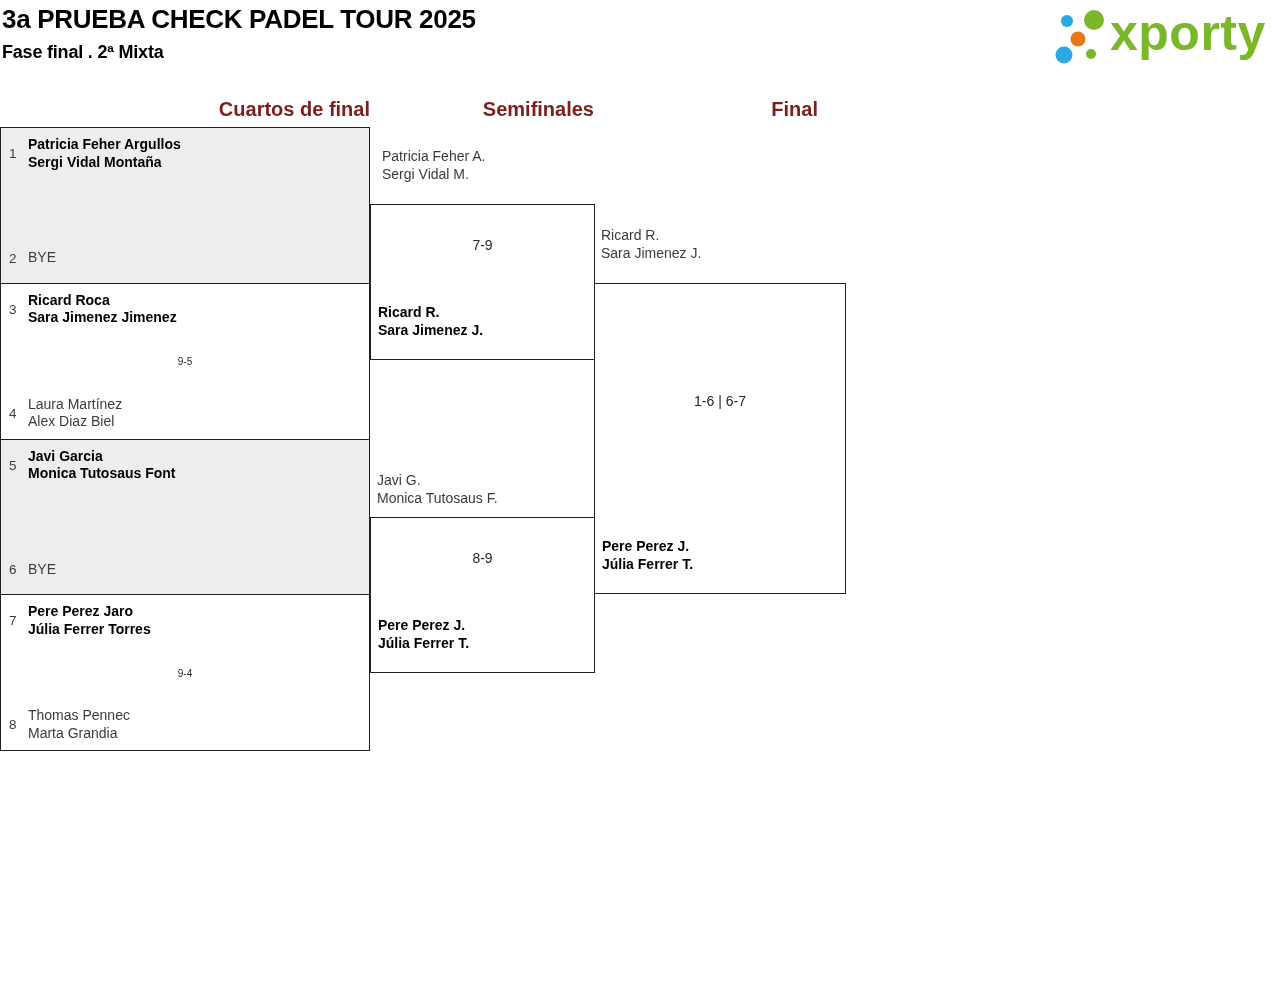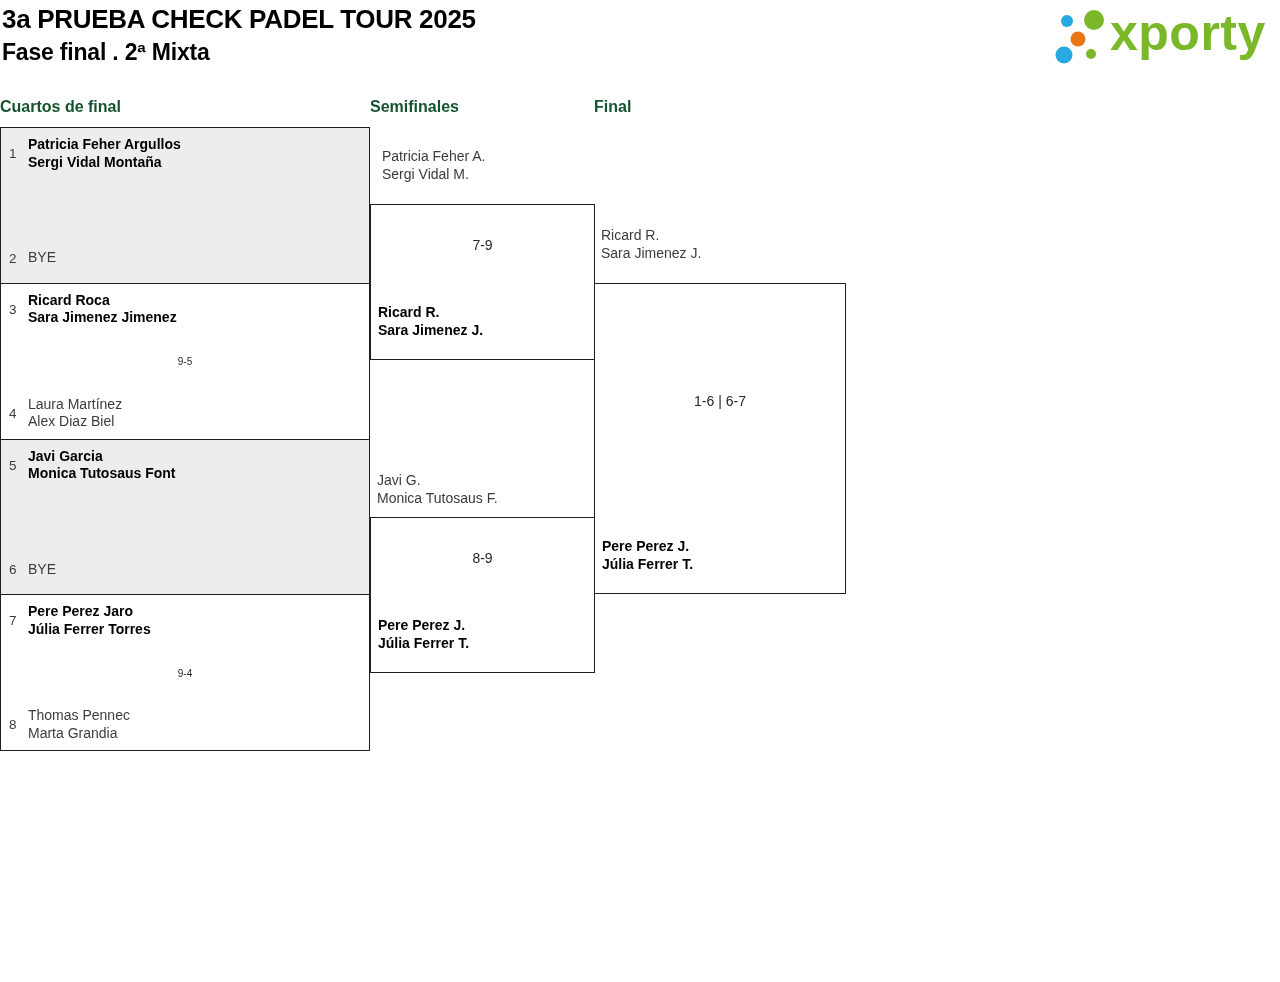--- a/index.html
+++ b/index.html
@@ -17,33 +17,33 @@
   body{
     font-family:"Liberation Sans", sans-serif;
     color:var(--ink);
     width:1280px;height:982px;position:relative;overflow:hidden;
   }
   .page{position:absolute;inset:0;background:#fff;}
 
   
   .titles{position:absolute;left:2px;top:3px;}
   .title{font-size:26px;font-weight:700;line-height:33px;letter-spacing:-0.3px;color:#000;}
-  .subtitle{font-size:23px;font-weight:700;line-height:32px;letter-spacing:-0.2px;color:#000;}
+  .subtitle{font-size:18px;font-weight:700;line-height:32px;letter-spacing:-0.2px;color:#000;}
 
   
   .logo{position:absolute;left:1043px;top:0;width:237px;height:75px;display:block;text-decoration:none;cursor:pointer;}
   .logo svg{position:absolute;left:2px;top:0;}
   .wordmark{
     position:absolute;left:67px;top:8px;
     font-size:50px;line-height:1;font-weight:800;letter-spacing:0.5px;
     color:var(--green);
   }
 
   
-  .col-head{position:absolute;top:98px;font-size:16px;font-weight:700;text-align:left;color:#14532d;}
+  .col-head{position:absolute;top:98px;font-size:20px;font-weight:700;text-align:right;color:#7f1d1d;}
   .col-head.qf{left:0;width:370px;}
   .col-head.sf{left:370px;width:224px;}
   .col-head.fin{left:594px;width:224px;}
 
   
   .qf-col{
     position:absolute;left:0;top:127px;width:370px;height:624px;
     border:1px solid var(--line);
     display:flex;flex-direction:column;
   }

